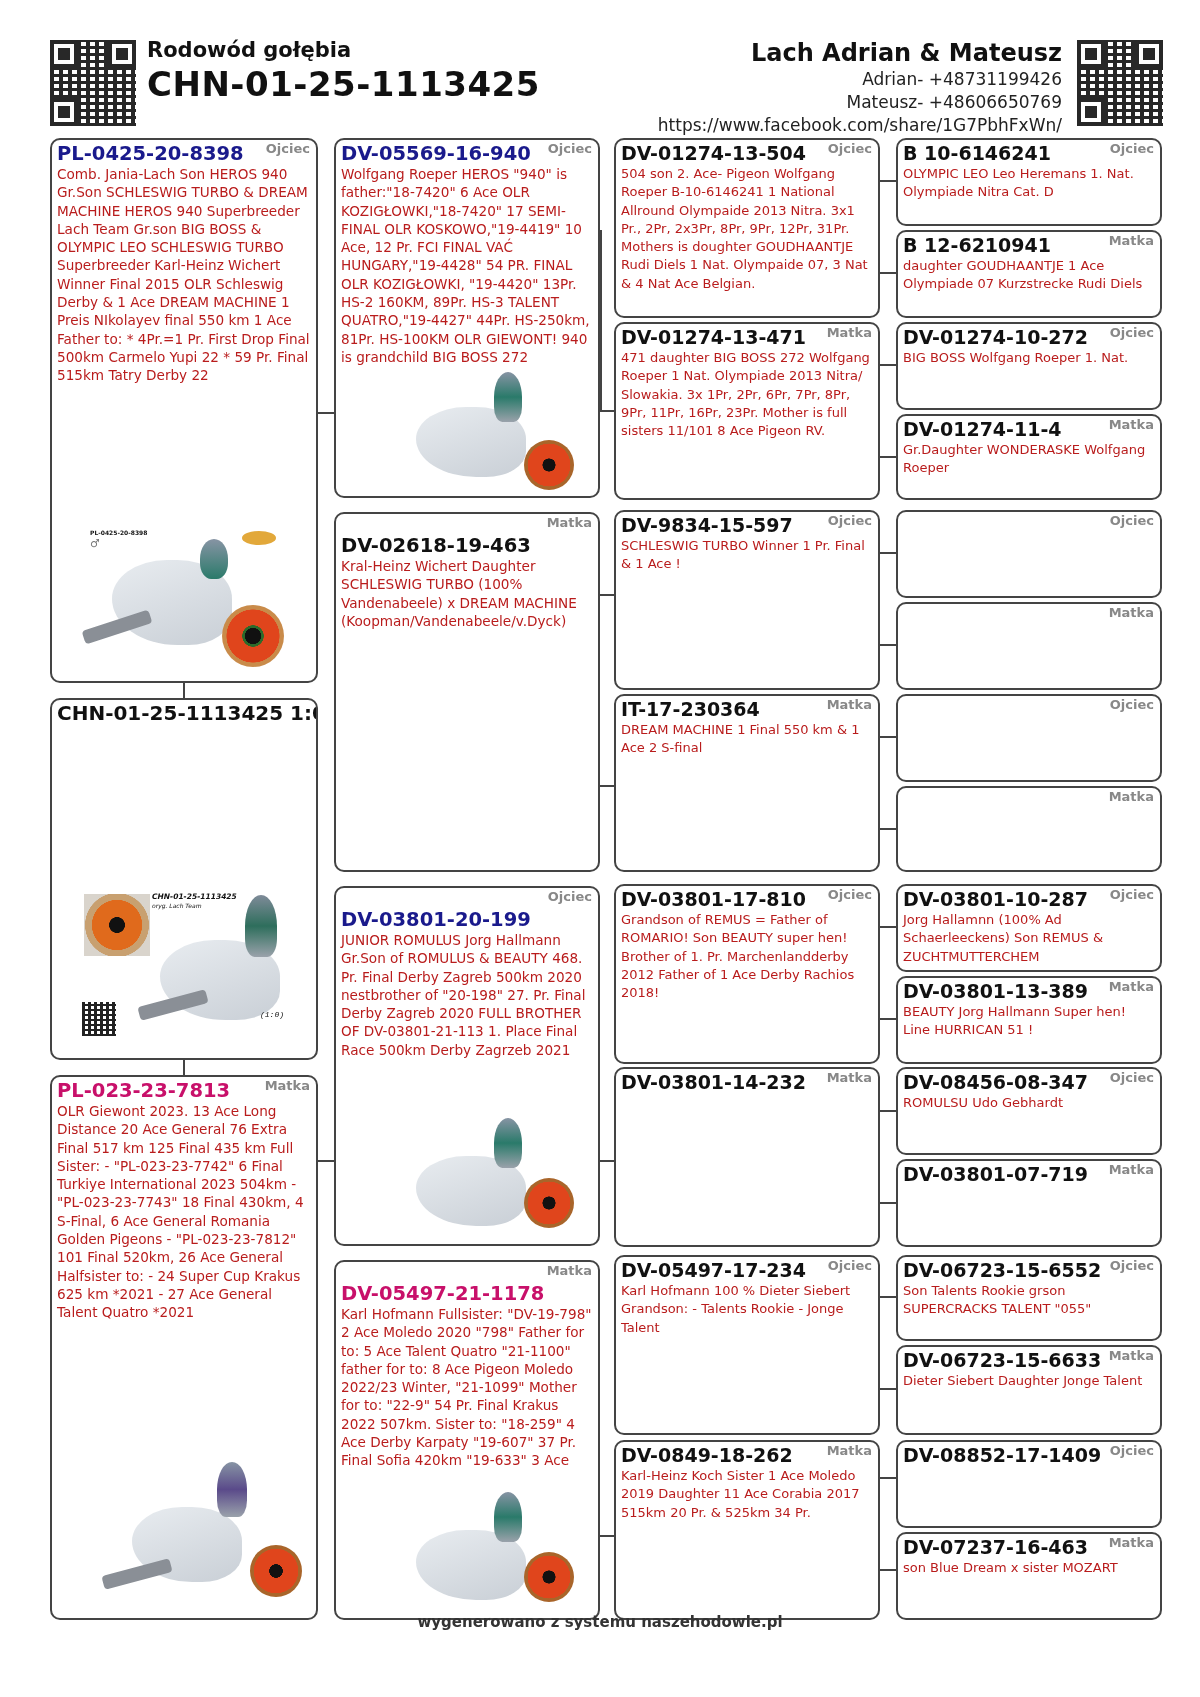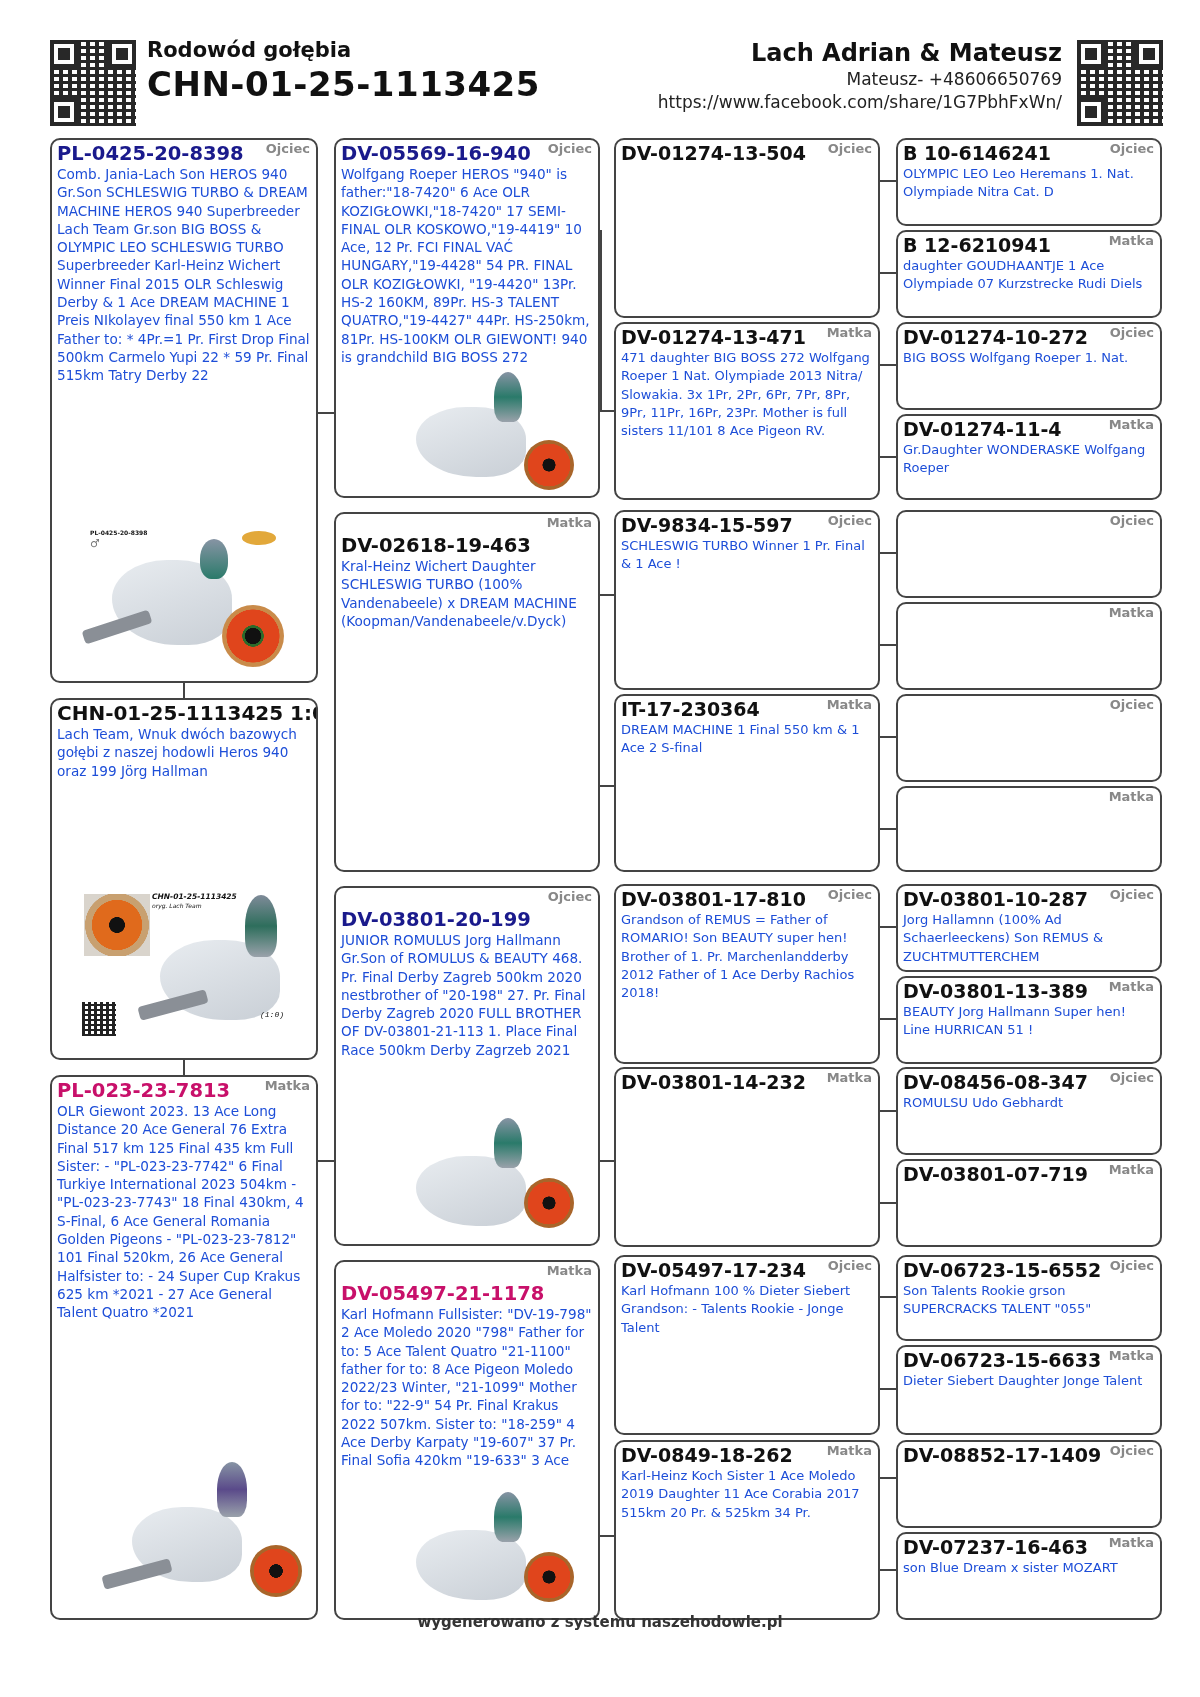--- a/index.html
+++ b/index.html
@@ -15,21 +15,21 @@
   .hdr-small { position:absolute; left:147px; top:38px; font-weight:bold; font-size:21px; }
   .hdr-ring { position:absolute; left:147px; top:64px; font-weight:bold; font-size:34px; letter-spacing:0.5px; }
   .owner { position:absolute; right:138px; top:38px; text-align:right; }
   .owner .name { font-weight:bold; font-size:24px; line-height:30px; }
   .owner .line { font-size:17px; line-height:23px; color:#222; }
   .box { position:absolute; border:2px solid #444; border-radius:10px; background:#fff; box-sizing:border-box; padding:2px 5px 4px 5px; overflow:hidden; }
   .box .ring { font-weight:bold; font-size:19px; line-height:23px; color:#111; white-space:nowrap; }
   .box .ring.m { color:#1a1a8c; }
   .box .ring.f { color:#c8106a; }
   .box .sex { position:absolute; right:6px; top:1px; font-weight:bold; font-size:13px; color:#888; }
-  .box .desc { font-size:13.2px; line-height:18.3px; color:#1d4ed8; }
+  .box .desc { font-size:13.2px; line-height:18.3px; color:#b91c1c; }
   .box.big .ring { font-size:19.5px; }
   .box.big .desc { font-size:13.6px; line-height:18.3px; }
   .box.c3 .ring, .box.c4 .ring { font-size:19px; }
   .box.c3 .desc, .box.c4 .desc { font-size:13px; line-height:18.3px; }
   .hline { position:absolute; height:2px; background:#444; }
   .vline { position:absolute; width:2px; background:#444; }
   .photo { position:absolute; }
   .footer { position:absolute; left:0; width:1200px; top:1613px; text-align:center; font-weight:bold; font-size:15px; color:#333; }
   .pigeon-body { position:absolute; border-radius:50% 50% 40% 60%; background:linear-gradient(160deg,#e8ecf0,#c9cfd6); }
 </style>
@@ -37,20 +37,21 @@
 <body>
 
 <div class="qr" style="left:50px;top:40px;">
     <span class="qr-corner"></span>
   </div>
 <div class="hdr-small">Rodowód gołębia</div>
 <div class="hdr-ring">CHN-01-25-1113425</div>
 
 <div class="owner">
   <div class="name">Lach Adrian &amp; Mateusz</div>
+  <div class="line">Adrian- +48731199426</div>
   <div class="line">Mateusz- +48606650769</div>
   <div class="line">https://www.facebook.com/share/1G7PbhFxWn/</div>
 </div>
 <div class="qr" style="left:1077px;top:40px;">
     <span class="qr-corner"></span>
   </div>
 
 <div class="box big" style="left:50px;top:138px;width:268px;height:545px;">
   <span class="sex">Ojciec</span>
   <div class="ring m">PL-0425-20-8398</div>
@@ -61,21 +62,20 @@
     <div style="position:absolute;left:160px;top:6px;width:34px;height:14px;border-radius:50%;background:#e2a83a;"></div>
     <div class="pigeon-body" style="left:30px;top:35px;width:120px;height:85px;"></div>
     <div style="position:absolute;left:118px;top:14px;width:28px;height:40px;border-radius:50% 50% 40% 40%;background:linear-gradient(180deg,#8794a4,#2a7a6a);"></div>
     <div style="position:absolute;left:0px;top:95px;width:70px;height:14px;background:#8a8f96;transform:rotate(-18deg);border-radius:4px;"></div>
     <div style="position:absolute;left:140px;top:80px;width:62px;height:62px;border-radius:50%;background:radial-gradient(circle,#111 0 18%,#2c6a2a 19% 24%,#e0451c 25% 60%,#c98b4a 61% 75%,#e9dfcf 76%);"></div>
   </div>
 </div>
 
 <div class="box big" style="left:50px;top:698px;width:268px;height:362px;">
   <div class="ring" style="font-size:20px;">CHN-01-25-1113425  1:0</div>
-  <div class="desc">Lach Team, Wnuk dwóch bazowych gołębi z naszej hodowli Heros 940 oraz 199 Jörg Hallman</div>
   <div class="photo" style="left:28px;top:190px;width:218px;height:152px;">
     <div style="position:absolute;left:4px;top:4px;width:66px;height:62px;background:radial-gradient(circle,#111 0 17%,#e06a1c 18% 55%,#c8a070 56% 70%,#d9d4cc 71%);"></div>
     <div style="position:absolute;left:72px;top:2px;font-size:7.5px;font-weight:bold;font-style:italic;">CHN-01-25-1113425</div>
     <div style="position:absolute;left:72px;top:12px;font-size:6px;font-style:italic;">oryg. Lach Team</div>
     <div class="pigeon-body" style="left:80px;top:50px;width:120px;height:80px;"></div>
     <div style="position:absolute;left:165px;top:5px;width:32px;height:62px;border-radius:50% 50% 30% 30%;background:linear-gradient(180deg,#7f8b99,#2e6e5c 50%,#9aa2ab);"></div>
     <div style="position:absolute;left:58px;top:108px;width:70px;height:14px;background:#8a8f96;transform:rotate(-15deg);border-radius:4px;"></div>
     <div style="position:absolute;left:2px;top:112px;width:34px;height:34px;background:repeating-linear-gradient(90deg,#222 0 3px,transparent 3px 6px),repeating-linear-gradient(0deg,#222 0 2px,transparent 2px 5px);"></div>
     <div style="position:absolute;left:180px;top:120px;font-size:8px;font-style:italic;font-family:Liberation Mono, monospace;">(1:0)</div>
   </div>
@@ -141,20 +141,21 @@
 <div class="hline" style="left:600px;top:410px;width:14px;"></div>
 <div class="vline" style="left:600px;top:230px;height:180px;"></div>
 <div class="hline" style="left:600px;top:594px;width:14px;"></div>
 <div class="hline" style="left:600px;top:785px;width:14px;"></div>
 <div class="hline" style="left:600px;top:1160px;width:14px;"></div>
 <div class="hline" style="left:600px;top:1535px;width:14px;"></div>
 
 <div class="box c3" style="left:614px;top:138px;width:266px;height:180px;">
   <span class="sex">Ojciec</span>
   <div class="ring">DV-01274-13-504</div>
+  <div class="desc">504 son 2. Ace- Pigeon Wolfgang Roeper B-10-6146241 1 National Allround Olympaide 2013 Nitra. 3x1 Pr., 2Pr, 2x3Pr, 8Pr, 9Pr, 12Pr, 31Pr. Mothers is doughter GOUDHAANTJE Rudi Diels 1 Nat. Olympaide 07, 3 Nat &amp; 4 Nat Ace Belgian.</div>
 </div>
 <div class="box c3" style="left:614px;top:322px;width:266px;height:178px;">
   <span class="sex">Matka</span>
   <div class="ring">DV-01274-13-471</div>
   <div class="desc">471 daughter BIG BOSS 272 Wolfgang Roeper 1 Nat. Olympiade 2013 Nitra/ Slowakia. 3x 1Pr, 2Pr, 6Pr, 7Pr, 8Pr, 9Pr, 11Pr, 16Pr, 23Pr. Mother is full sisters 11/101 8 Ace Pigeon RV.</div>
 </div>
 <div class="box c3" style="left:614px;top:510px;width:266px;height:180px;">
   <span class="sex">Ojciec</span>
   <div class="ring">DV-9834-15-597</div>
   <div class="desc">SCHLESWIG TURBO Winner 1 Pr. Final &amp; 1 Ace !</div>

